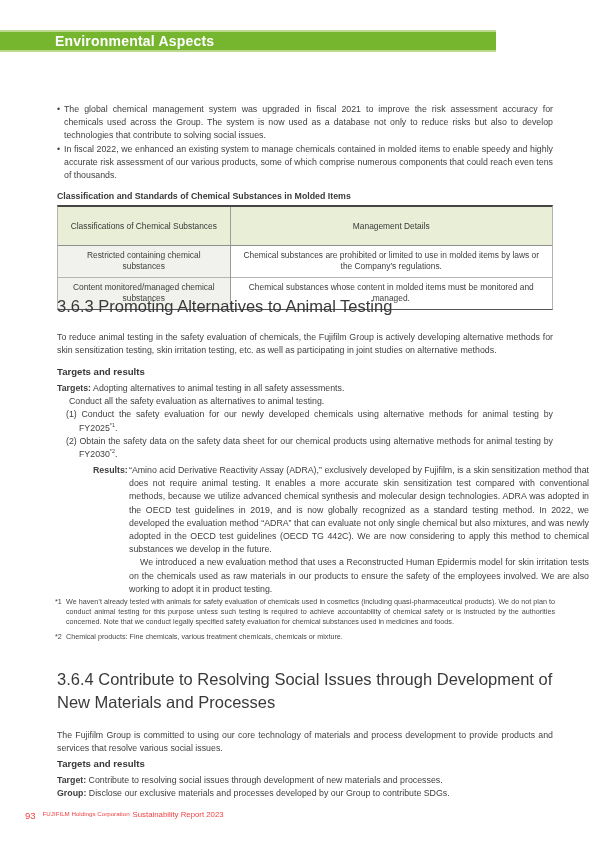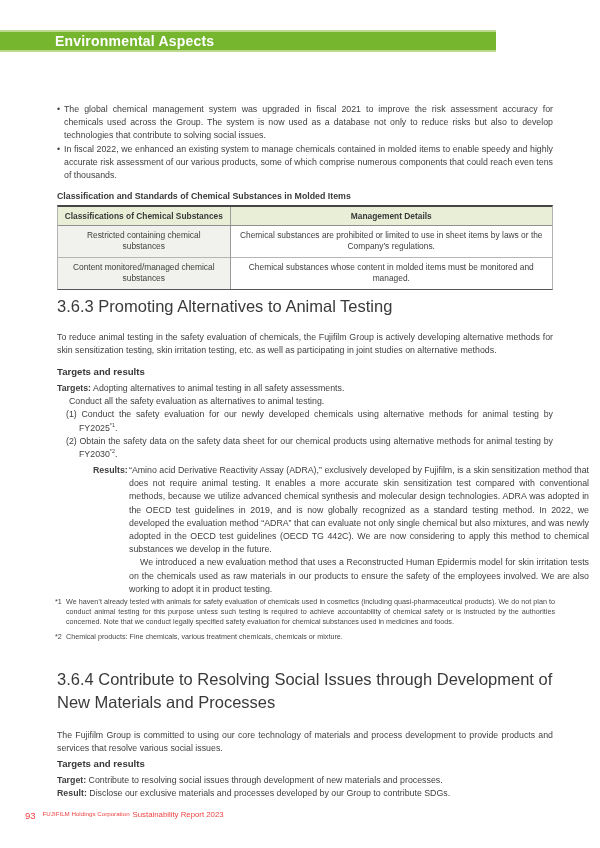--- a/index.html
+++ b/index.html
@@ -19,22 +19,22 @@
   .bullets { top:103px; }
   .bullet-row { display:flex; font-size:8.8px; line-height:13.2px; }
   .bullet-marker { width:7px; flex:0 0 7px; }
   .bullet-text { flex:1; text-align:justify; }
 
   
   .table-title { top:191px; font-size:8.8px; font-weight:bold; color:#3a3a3a; }
   .chem-table { top:205px; border-top:2px solid #454545; border-bottom:1.5px solid #555555;
     border-left:1px solid #b3b3b3; border-right:1px solid #b3b3b3; }
   .chem-table table { border-collapse:collapse; width:100%; }
-  .chem-table th { background:#e9eed6; font-size:8.4px; font-weight:bold; color:#3a3a3a;
-    padding:4px 4px; border-bottom:1px solid #8f8f8f; }
+  .chem-table th { background:#e9eed6; font-size:8.4px; font-weight:normal; color:#3a3a3a;
+    padding:14px 4px; border-bottom:1px solid #8f8f8f; }
   .chem-table td { font-size:8.4px; line-height:10.6px; padding:4px 8px 6px; vertical-align:top; text-align:center; }
   .chem-table .col-class { width:172px; border-right:1px solid #9b9b9b; }
   .chem-table td.col-class { background:#f1f1ee; }
   .chem-table tr + tr td { border-top:1px solid #b5b5b5; }
 
   
   .section-heading { font-size:16.5px; font-weight:400; color:#3a3a3a; line-height:23px; }
   .h363 { top:295px; }
   .h364 { top:668px; }
 
@@ -100,21 +100,21 @@
     <table>
       <thead>
         <tr>
           <th class="col-class">Classifications of Chemical Substances</th>
           <th>Management Details</th>
         </tr>
       </thead>
       <tbody>
         <tr>
           <td class="col-class">Restricted containing chemical substances</td>
-          <td>Chemical substances are prohibited or limited to use in sheet items by laws or the Company’s regulations.</td>
+          <td>Chemical substances are prohibited or limited to use in molded items by laws or the Company’s regulations.</td>
         </tr>
         <tr>
           <td class="col-class">Content monitored/managed chemical substances</td>
           <td>Chemical substances whose content in molded items must be monitored and managed.</td>
         </tr>
       </tbody>
     </table>
   </div>
 
   <h2 class="block section-heading h363">3.6.3 Promoting Alternatives to Animal Testing</h2>
@@ -160,21 +160,21 @@
 
   <p class="block para intro364">The Fujifilm Group is committed to using our core technology of materials and process development to provide products and services that resolve various social issues.</p>
 
   <div class="block subheading sub364">Targets and results</div>
 
   <div class="block tr364">
     <div class="small-line">
       <b class="inline-label">Target:</b><span> Contribute to resolving social issues through development of new materials and processes.</span>
     </div>
     <div class="small-line">
-      <b class="inline-label">Result:</b><span> Disclose our exclusive materials and processes developed by our Group to contribute SDGs.</span>
+      <b class="inline-label">Group:</b><span> Disclose our exclusive materials and processes developed by our Group to contribute SDGs.</span>
     </div>
   </div>
 
   <div class="footer">
     <span class="footer-page">93</span>
     <span class="footer-company">FUJIFILM Holdings Corporation</span>
     <span class="footer-report">Sustainability Report 2023</span>
   </div>
 
 </div>

